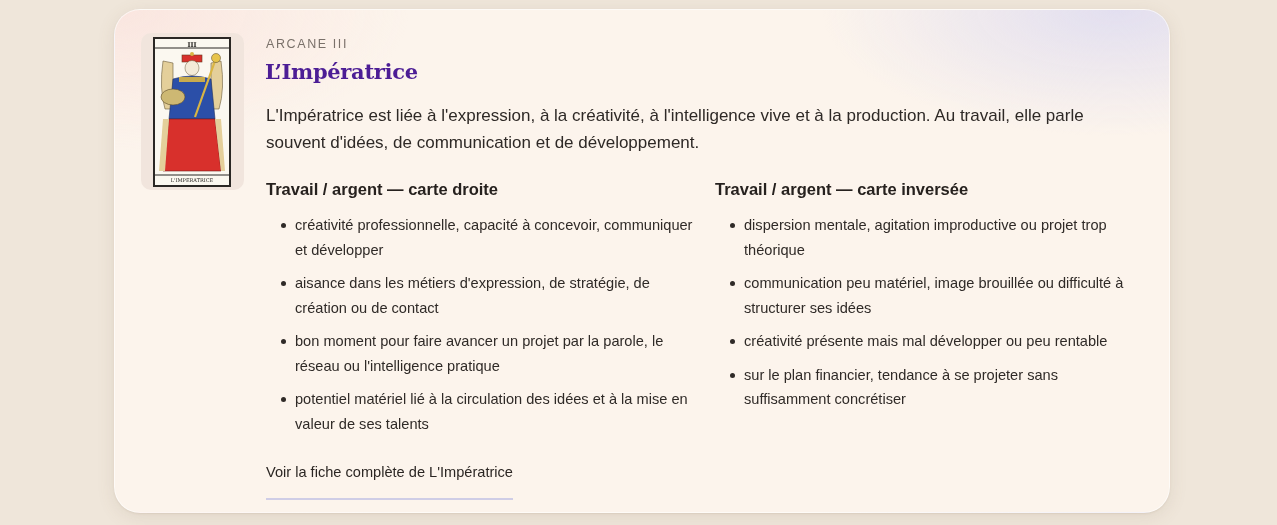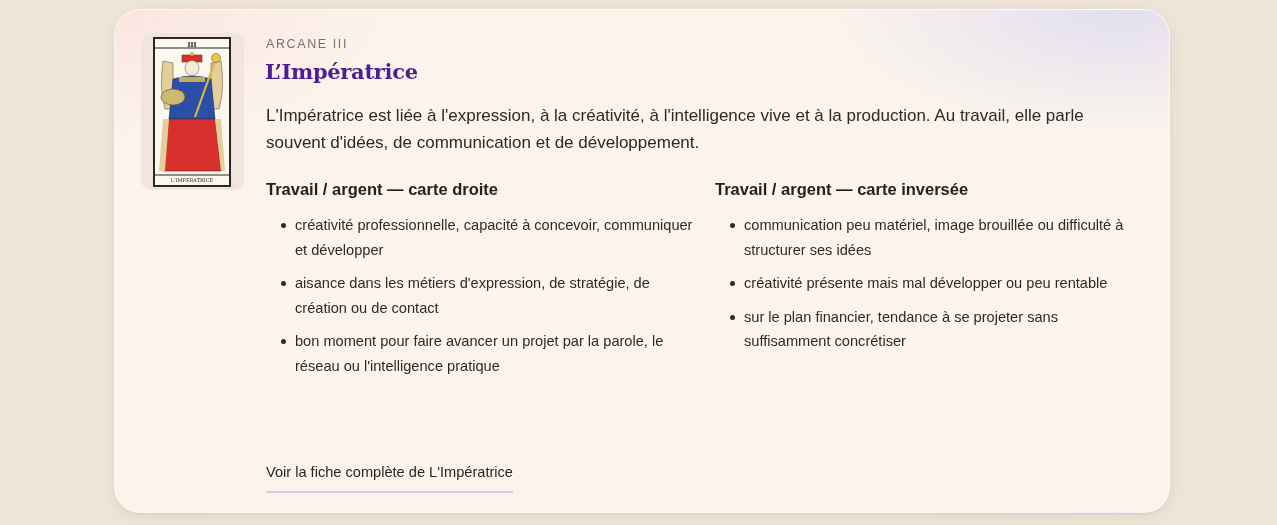--- a/index.html
+++ b/index.html
@@ -55,21 +55,21 @@
     font-size:14.6px; line-height:24.5px; color:#2f2a27;
     margin-bottom:9px;
   }
   .col li::before {
     content:""; position:absolute; left:7px; top:10px;
     width:5px; height:5px; border-radius:50%; background:#2f2a27;
   }
   .more-link {
     position:absolute; left:266px; top:462px;
     font-size:14.6px; color:#2b2623; text-decoration:none;
-    border-bottom:2px solid #cfcde6; padding-bottom:9px; line-height:20px;
+    border-bottom:2px solid #cfcde6; padding-bottom:16px; line-height:20px;
   }
 </style>
 </head>
 <body>
 
 <div class="card"></div>
 
 <div class="thumb">
   <div class="tarot">
     <svg viewBox="0 0 74 146" preserveAspectRatio="none">
@@ -105,25 +105,27 @@
 <div class="eyebrow">ARCANE III</div>
 <div class="title">L’Impératrice</div>
 <div class="intro">L'Impératrice est liée à l'expression, à la créativité, à l'intelligence vive et à la production. Au travail, elle parle souvent d'idées, de communication et de développement.</div>
 
 <div class="col left">
   <h3>Travail / argent — carte droite</h3>
   <ul>
     <li>créativité professionnelle, capacité à concevoir, communiquer et développer</li>
     <li>aisance dans les métiers d'expression, de stratégie, de création ou de contact</li>
     <li>bon moment pour faire avancer un projet par la parole, le réseau ou l'intelligence pratique</li>
+    <li>potentiel matériel lié à la circulation des idées et à la mise en valeur de ses talents</li>
   </ul>
 </div>
 
 <div class="col right">
   <h3>Travail / argent — carte inversée</h3>
   <ul>
+    <li>dispersion mentale, agitation improductive ou projet trop théorique</li>
     <li>communication peu matériel, image brouillée ou difficulté à structurer ses idées</li>
     <li>créativité présente mais mal développer ou peu rentable</li>
     <li>sur le plan financier, tendance à se projeter sans suffisamment concrétiser</li>
   </ul>
 </div>
 
 <a class="more-link" href="#">Voir la fiche complète de L'Impératrice</a>
 
 </body></html>

